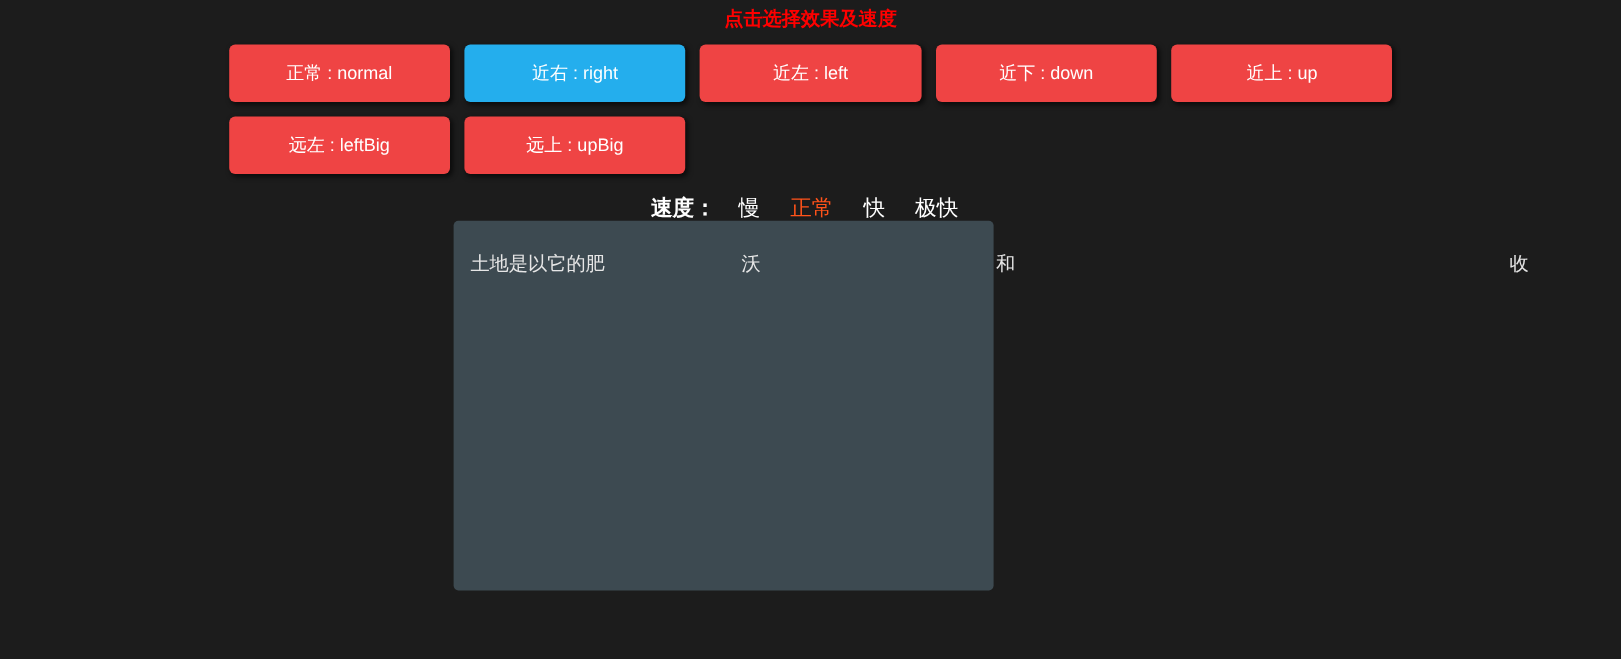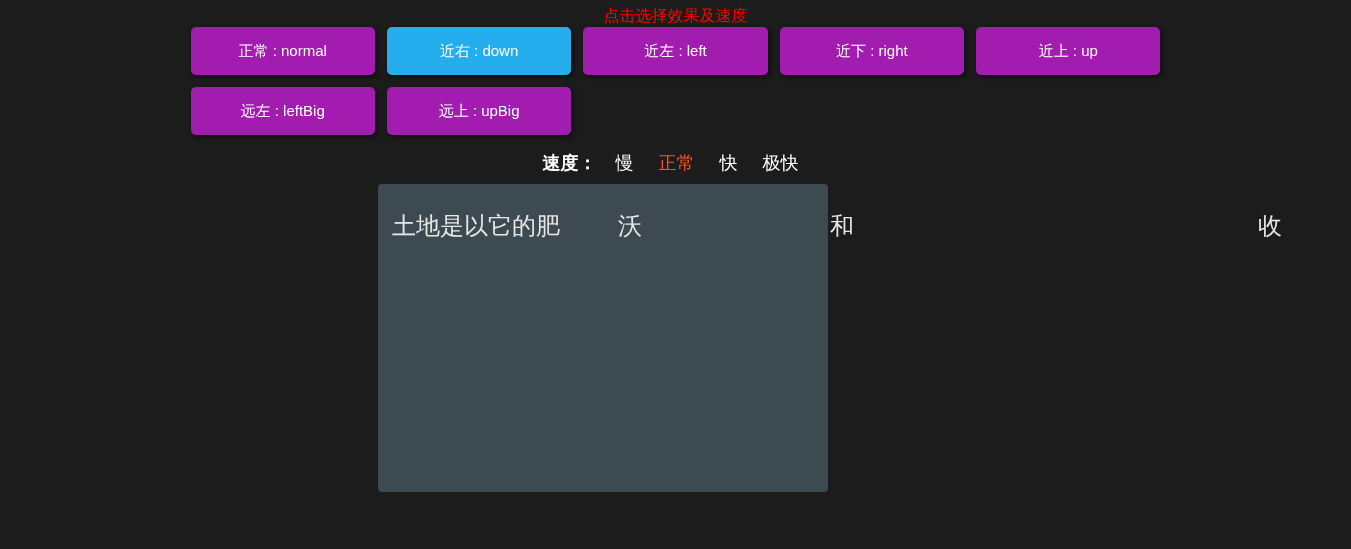--- a/index.html
+++ b/index.html
@@ -11,34 +11,35 @@
     color: #fff;
     overflow: hidden;
   }
   .wrap {
     width: 1351px;
     padding-top: 6px;
   }
   .title {
     text-align: center;
     color: #ff0000;
-    font-weight: normal;
+    font-weight: bold;
     font-size: 16px;
+    margin-bottom: 10px;
   }
   .buttons {
     width: 970px;
     margin: 0 auto;
     display: flex;
     flex-wrap: wrap;
     gap: 12px;
   }
   .btn {
     flex: 0 0 calc((100% - 48px)/5);
     height: 48px;
-    background: #a21caf;
+    background: #ef4444;
     color: #fff;
     border: none;
     border-radius: 5px;
     font-size: 15px;
     cursor: pointer;
     box-shadow: 2px 2px 4px rgba(0,0,0,0.6);
     display: flex;
     align-items: center;
     justify-content: center;
   }
@@ -70,36 +71,36 @@
     left: 378px;
     top: 184px;
     width: 450px;
     height: 308px;
     background: #3d4a51;
     border-radius: 4px;
     overflow: visible;
   }
   .char {
     position: absolute;
-    font-size: 24px;
+    font-size: 16px;
     color: #e6e6e6;
     white-space: nowrap;
   }
 </style>
 </head>
 <body>
 
 <div class="wrap">
   <div class="title">点击选择效果及速度</div>
 
   <div class="buttons">
     <button class="btn">正常 : normal</button>
-    <button class="btn active">近右 : down</button>
+    <button class="btn active">近右 : right</button>
     <button class="btn">近左 : left</button>
-    <button class="btn">近下 : right</button>
+    <button class="btn">近下 : down</button>
     <button class="btn">近上 : up</button>
 
     <button class="btn">远左 : leftBig</button>
     <button class="btn">远上 : upBig</button>
   </div>
 
   <div class="speed-row">
     <span class="lbl">速度：</span>
     <span class="speed-opt">慢</span>
     <span class="speed-opt active">正常</span>

